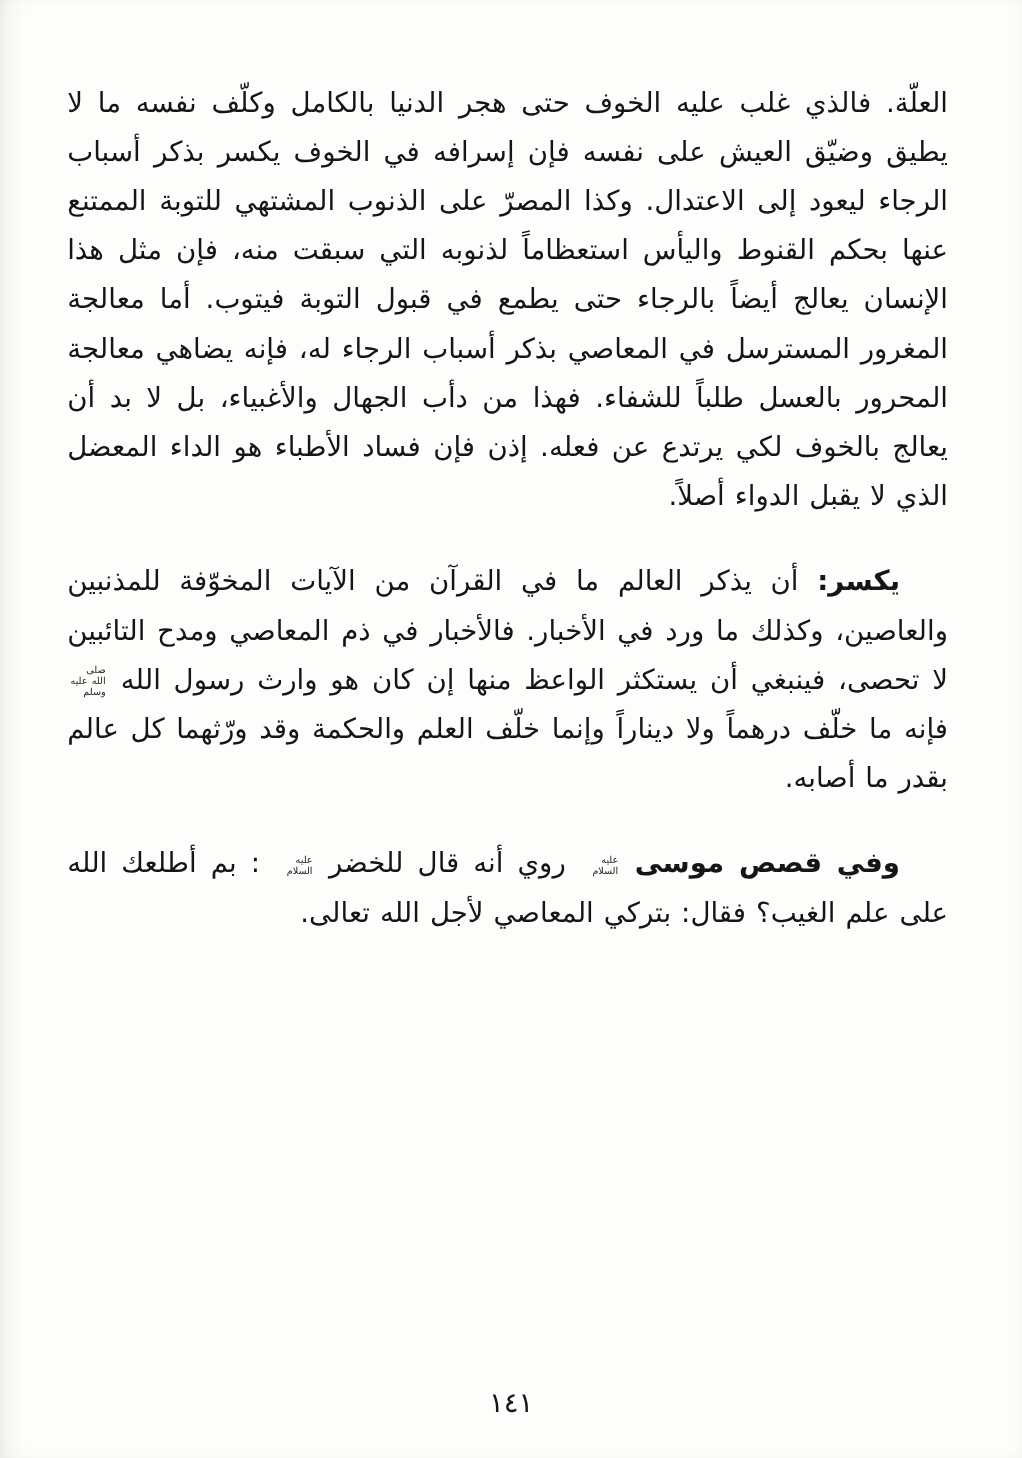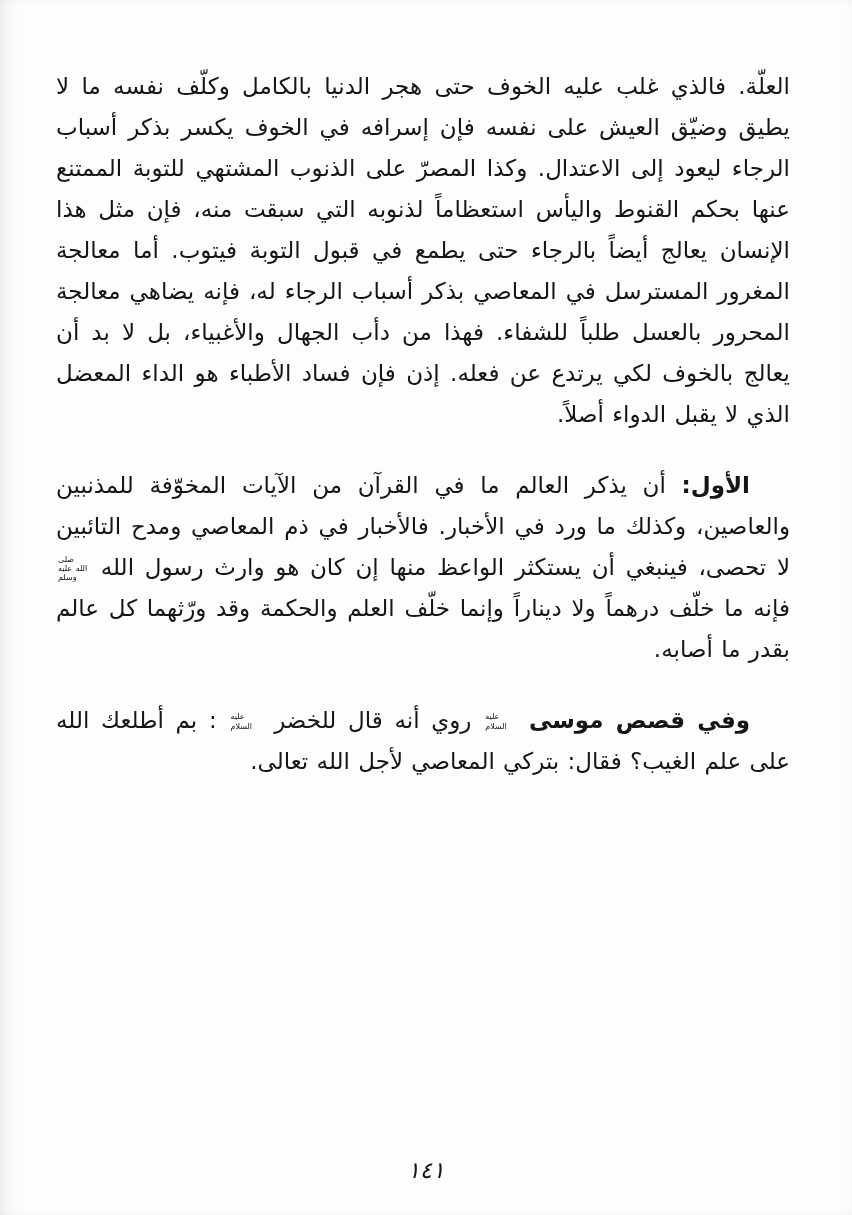--- a/index.html
+++ b/index.html
@@ -38,49 +38,48 @@
     margin-bottom: 0;
   }
   .lead {
     font-weight: bold;
   }
   .honorific {
     display: inline-block;
     width: 30px;
     font-size: 8px;
     line-height: 1.15;
-    text-align: left;
+    text-align: right;
     vertical-align: middle;
     text-indent: 0;
     font-weight: normal;
     margin: 0 2px;
   }
   .page-number {
     position: absolute;
     left: 0;
     right: 0;
     bottom: 32px;
     text-align: center;
     font-size: 23px;
     letter-spacing: 2px;
-    font-style: italic;
   }
 </style>
 </head>
 <body>
 
 <div class="page">
 
   <div class="text-block">
 
     <p class="para continuation">العلّة. فالذي غلب عليه الخوف حتى هجر الدنيا بالكامل وكلّف نفسه ما لا يطيق وضيّق العيش على نفسه فإن إسرافه في الخوف يكسر بذكر أسباب الرجاء ليعود إلى الاعتدال. وكذا المصرّ على الذنوب المشتهي للتوبة الممتنع عنها بحكم القنوط واليأس استعظاماً لذنوبه التي سبقت منه، فإن مثل هذا الإنسان يعالج أيضاً بالرجاء حتى يطمع في قبول التوبة فيتوب. أما معالجة المغرور المسترسل في المعاصي بذكر أسباب الرجاء له، فإنه يضاهي معالجة المحرور بالعسل طلباً للشفاء. فهذا من دأب الجهال والأغبياء، بل لا بد أن يعالج بالخوف لكي يرتدع عن فعله. إذن فإن فساد الأطباء هو الداء المعضل الذي لا يقبل الدواء أصلاً.</p>
 
 
     <p class="para">
-      <span class="lead">الأول:</span>
+      <span class="lead">يكسر:</span>
       <span>أن يذكر العالم ما في القرآن من الآيات المخوّفة للمذنبين والعاصين، وكذلك ما ورد في الأخبار. فالأخبار في ذم المعاصي ومدح التائبين لا تحصى، فينبغي أن يستكثر الواعظ منها إن كان هو وارث رسول الله</span>
       <span class="honorific">صلى الله عليه وسلم</span>
       <span>فإنه ما خلّف درهماً ولا ديناراً وإنما خلّف العلم والحكمة وقد ورّثهما كل عالم بقدر ما أصابه.</span>
     </p>
 
 
     <p class="para last">
       <span class="lead">وفي قصص موسى</span>
       <span class="honorific">عليه السلام</span>
       <span>روي أنه قال للخضر</span>

